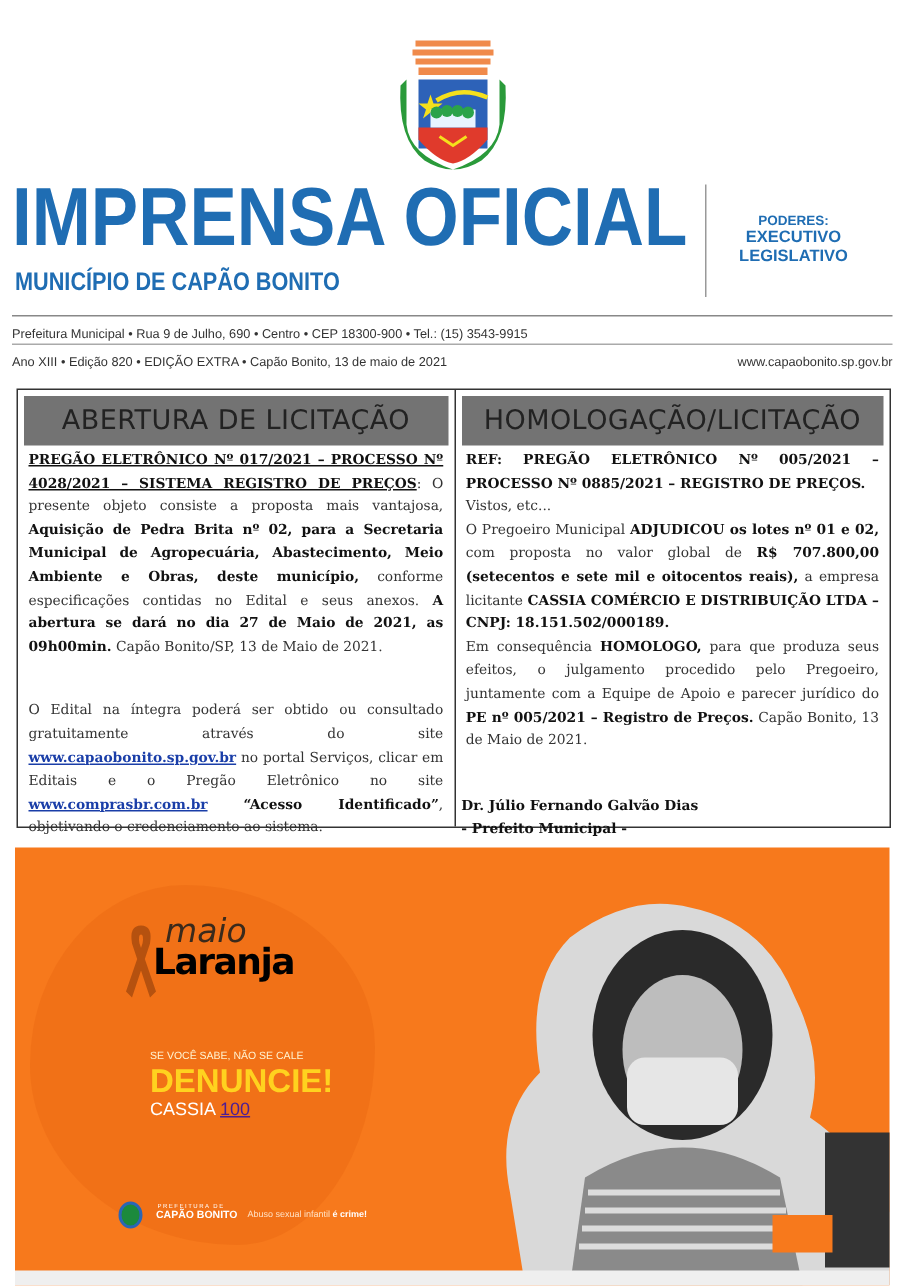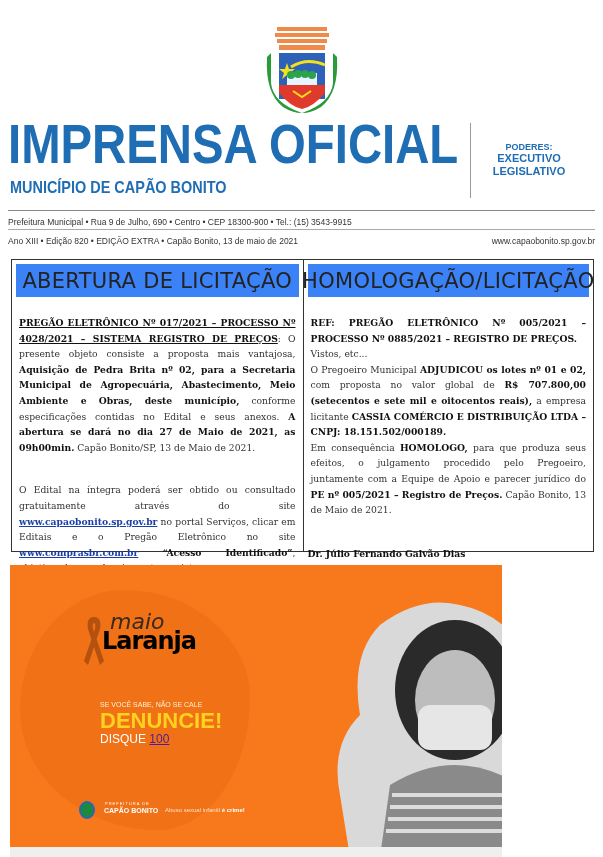--- a/index.html
+++ b/index.html
@@ -19,30 +19,30 @@
   .poderes .lbl { font-size: 9px; }
   .poderes .item { font-size: 11px; line-height: 13px; }
 
   .hr { position: absolute; left: 8px; right: 8px; height: 1px; background: #888; }
   .infoline { position: absolute; left: 8px; font-family: "Liberation Sans", sans-serif; font-size: 8.5px; color: #333; white-space: nowrap; }
   .site { position: absolute; right: 8px; top: 236px; font-family: "Liberation Sans", sans-serif; font-size: 8.5px; color: #333; }
 
   .notices { position: absolute; left: 11px; top: 259px; width: 583px; height: 293px; border: 1px solid #333; display: flex; }
   .col { width: 50%; padding: 4px 4px 0 4px; position: relative; }
   .col + .col { border-left: 1px solid #333; }
-  .col-head { background: #3b82f6; height: 33px; display: flex; align-items: center; justify-content: center;
-    font-family: "DejaVu Sans", sans-serif; font-size: 21px; color: #222; letter-spacing: 0.3px; }
-  .col-body { padding: 18px 3px 0 3px; font-size: 9.2px; line-height: 15.6px; text-align: justify; color: #333; }
+  .col-head { background: #737373; height: 33px; display: flex; align-items: center; justify-content: center;
+    font-family: "DejaVu Sans", sans-serif; font-size: 18px; color: #222; letter-spacing: 0.3px; }
+  .col-body { padding: 2px 3px 0 3px; font-size: 9.2px; line-height: 15.6px; text-align: justify; color: #333; }
   .col-body b { color: #111; }
   .col-body u b, .col-body b u { text-decoration: underline; }
   .col-body a { color: #1a3ea8; font-weight: bold; text-decoration: underline; }
   .col-body p + p { margin-top: 27px; }
   .sig { text-align: left; font-weight: bold; font-size: 9.2px; line-height: 15.6px; color: #111; }
 
-  .banner { position: absolute; left: 10px; top: 565px; width: 492px; height: 292px; background: #f7791c; overflow: hidden; }
+  .banner { position: absolute; left: 10px; top: 565px; width: 583px; height: 292px; background: #f7791c; overflow: hidden; }
   .banner .map-shape { position: absolute; left: 10px; top: 25px; width: 230px; height: 240px; background: #ef6f16;
     border-radius: 45% 55% 40% 60% / 50% 45% 55% 50%; opacity: 0.8; }
   .banner .ribbon { position: absolute; left: 74px; top: 50px; width: 20px; height: 52px; }
   .banner .maio { position: absolute; left: 100px; top: 44px; font-family: "DejaVu Sans", sans-serif; font-style: italic; font-size: 22px; color: #3a2a1c; }
   .banner .laranja { position: absolute; left: 92px; top: 62px; font-family: "DejaVu Sans", sans-serif; font-weight: bold; font-size: 24px; color: #000000; letter-spacing: -1px; }
   .banner .tag1 { position: absolute; left: 90px; top: 136px; font-family: "Liberation Sans", sans-serif; font-size: 7px; color: #fff3d0; }
   .banner .tag2 { position: absolute; left: 90px; top: 143px; font-family: "Liberation Sans", sans-serif; font-weight: bold; font-size: 22px; color: #ffd21f; }
   .banner .tag3 { position: absolute; left: 90px; top: 167px; font-family: "Liberation Sans", sans-serif; font-size: 12px; color: #ffffff; }
   .banner .tag3 span { color: #4c1d95; text-decoration: underline; }
   .banner .mini-crest { position: absolute; left: 69px; top: 236px; width: 16px; height: 18px; border-radius: 50%; background: #1c8a3c; border: 2px solid #2b66b5; }
@@ -129,21 +129,21 @@
 
 <div class="banner">
   <div class="map-shape"></div>
   <svg class="ribbon" viewBox="0 0 20 52">
     <path d="M10 2 Q2 2 4 14 L16 50 L20 46 L9 14 Q8 8 10 8 Q12 8 11 14 L0 46 L4 50 L16 14 Q18 2 10 2Z" fill="#b5510f"></path>
   </svg>
   <div class="maio">maio</div>
   <div class="laranja">Laranja</div>
   <div class="tag1">SE VOCÊ SABE, NÃO SE CALE</div>
   <div class="tag2">DENUNCIE!</div>
-  <div class="tag3"><span style="color:#fff;text-decoration:none;">DISQUE</span> <span>100</span></div>
+  <div class="tag3"><span style="color:#fff;text-decoration:none;">CASSIA</span> <span>100</span></div>
   <div class="mini-crest"></div>
   <div class="pref-small">PREFEITURA DE</div>
   <div class="pref-big">CAPÃO BONITO</div>
   <div class="abuso"><span>Abuso sexual infantil </span><b>é crime!</b></div>
   <svg class="photo" viewBox="0 0 300 262">
     <path d="M40 262 L30 200 Q20 150 50 120 Q40 60 70 30 Q110 0 150 10 Q200 20 220 70 Q240 110 230 150 Q260 170 270 200 L300 230 L300 262 Z" fill="#d9d9d9"></path>
     <ellipse cx="145" cy="95" rx="60" ry="70" fill="#2a2a2a"></ellipse>
     <ellipse cx="145" cy="105" rx="40" ry="50" fill="#bdbdbd"></ellipse>
     <rect x="108" y="110" width="74" height="45" rx="12" fill="#e6e6e6"></rect>
     <path d="M70 262 L80 190 Q145 150 210 190 L225 262 Z" fill="#8a8a8a"></path>

